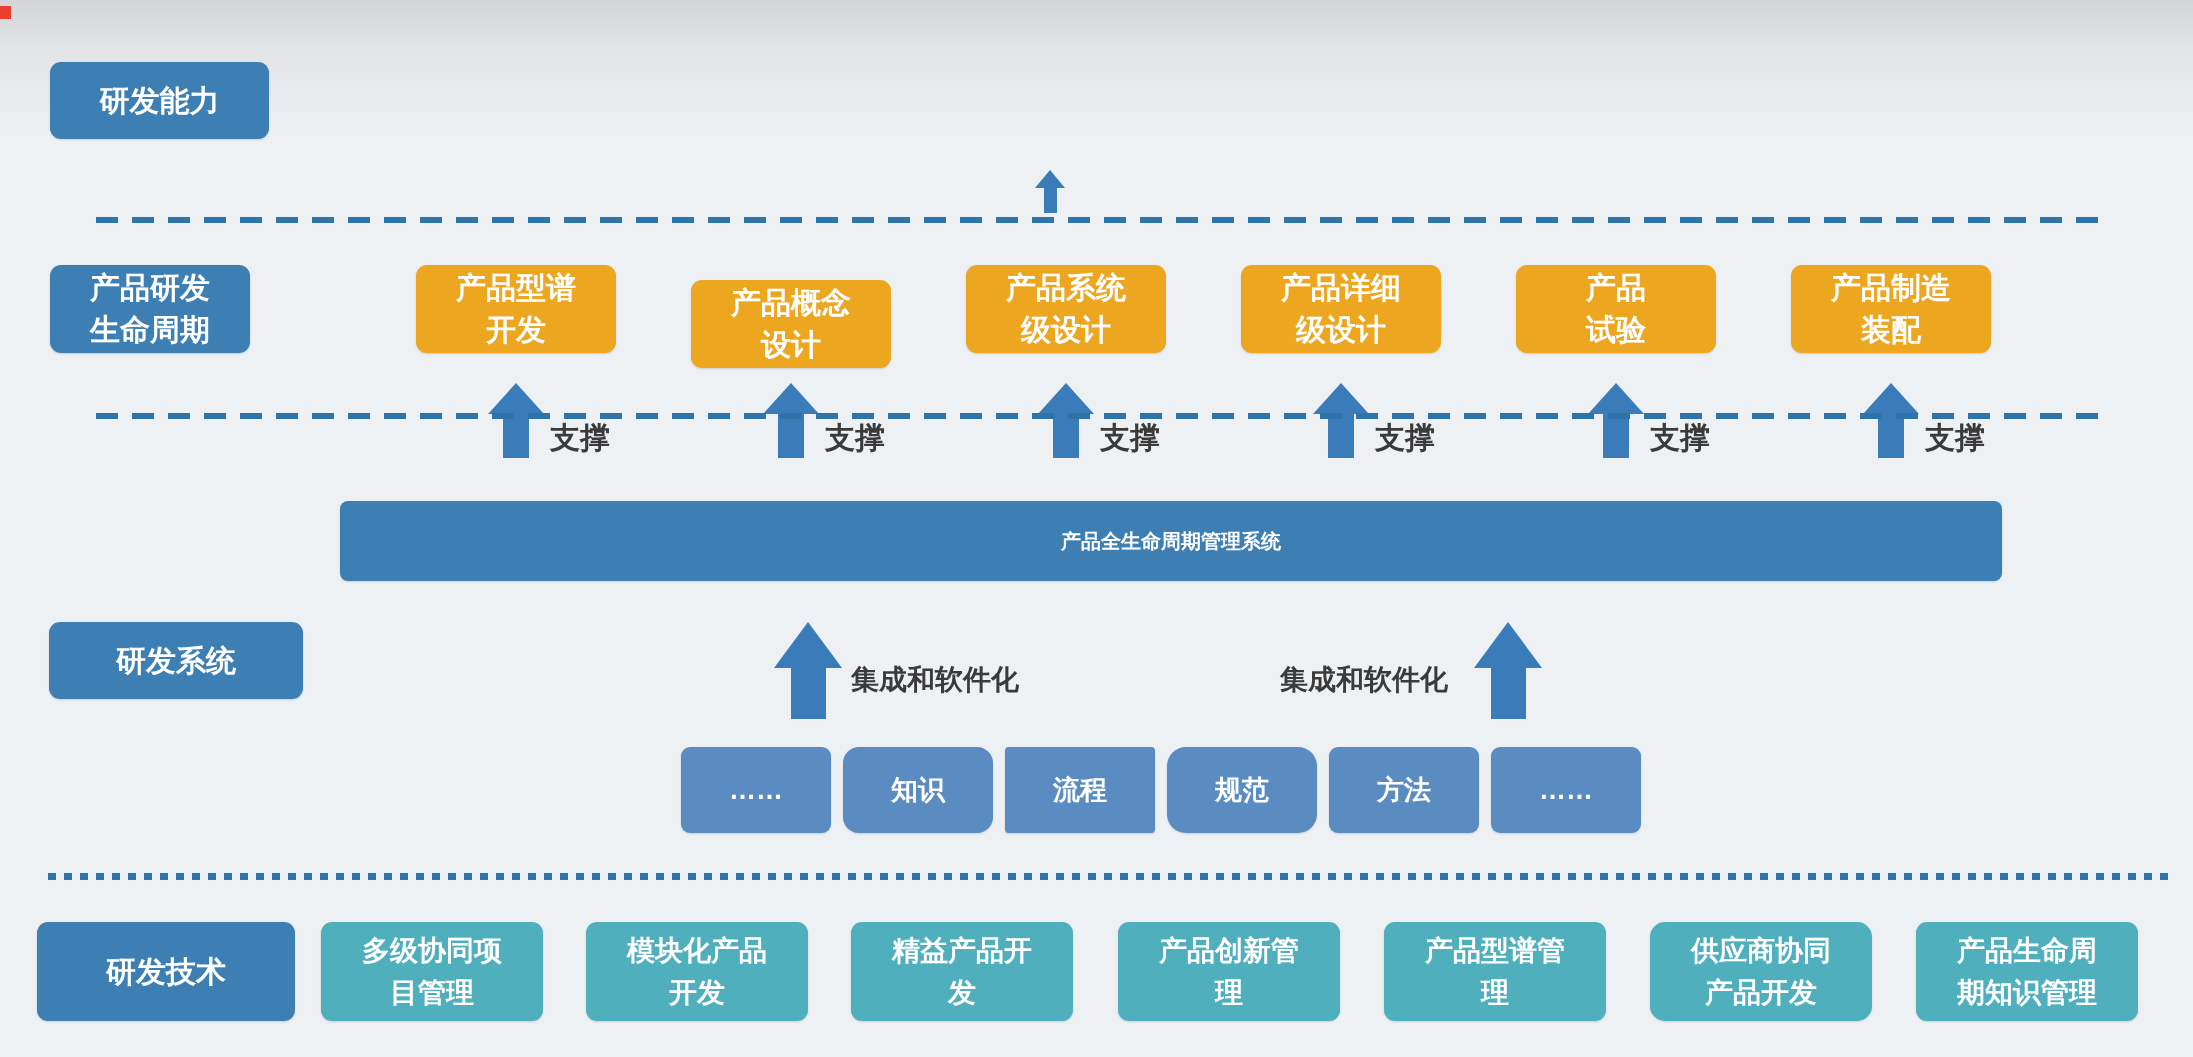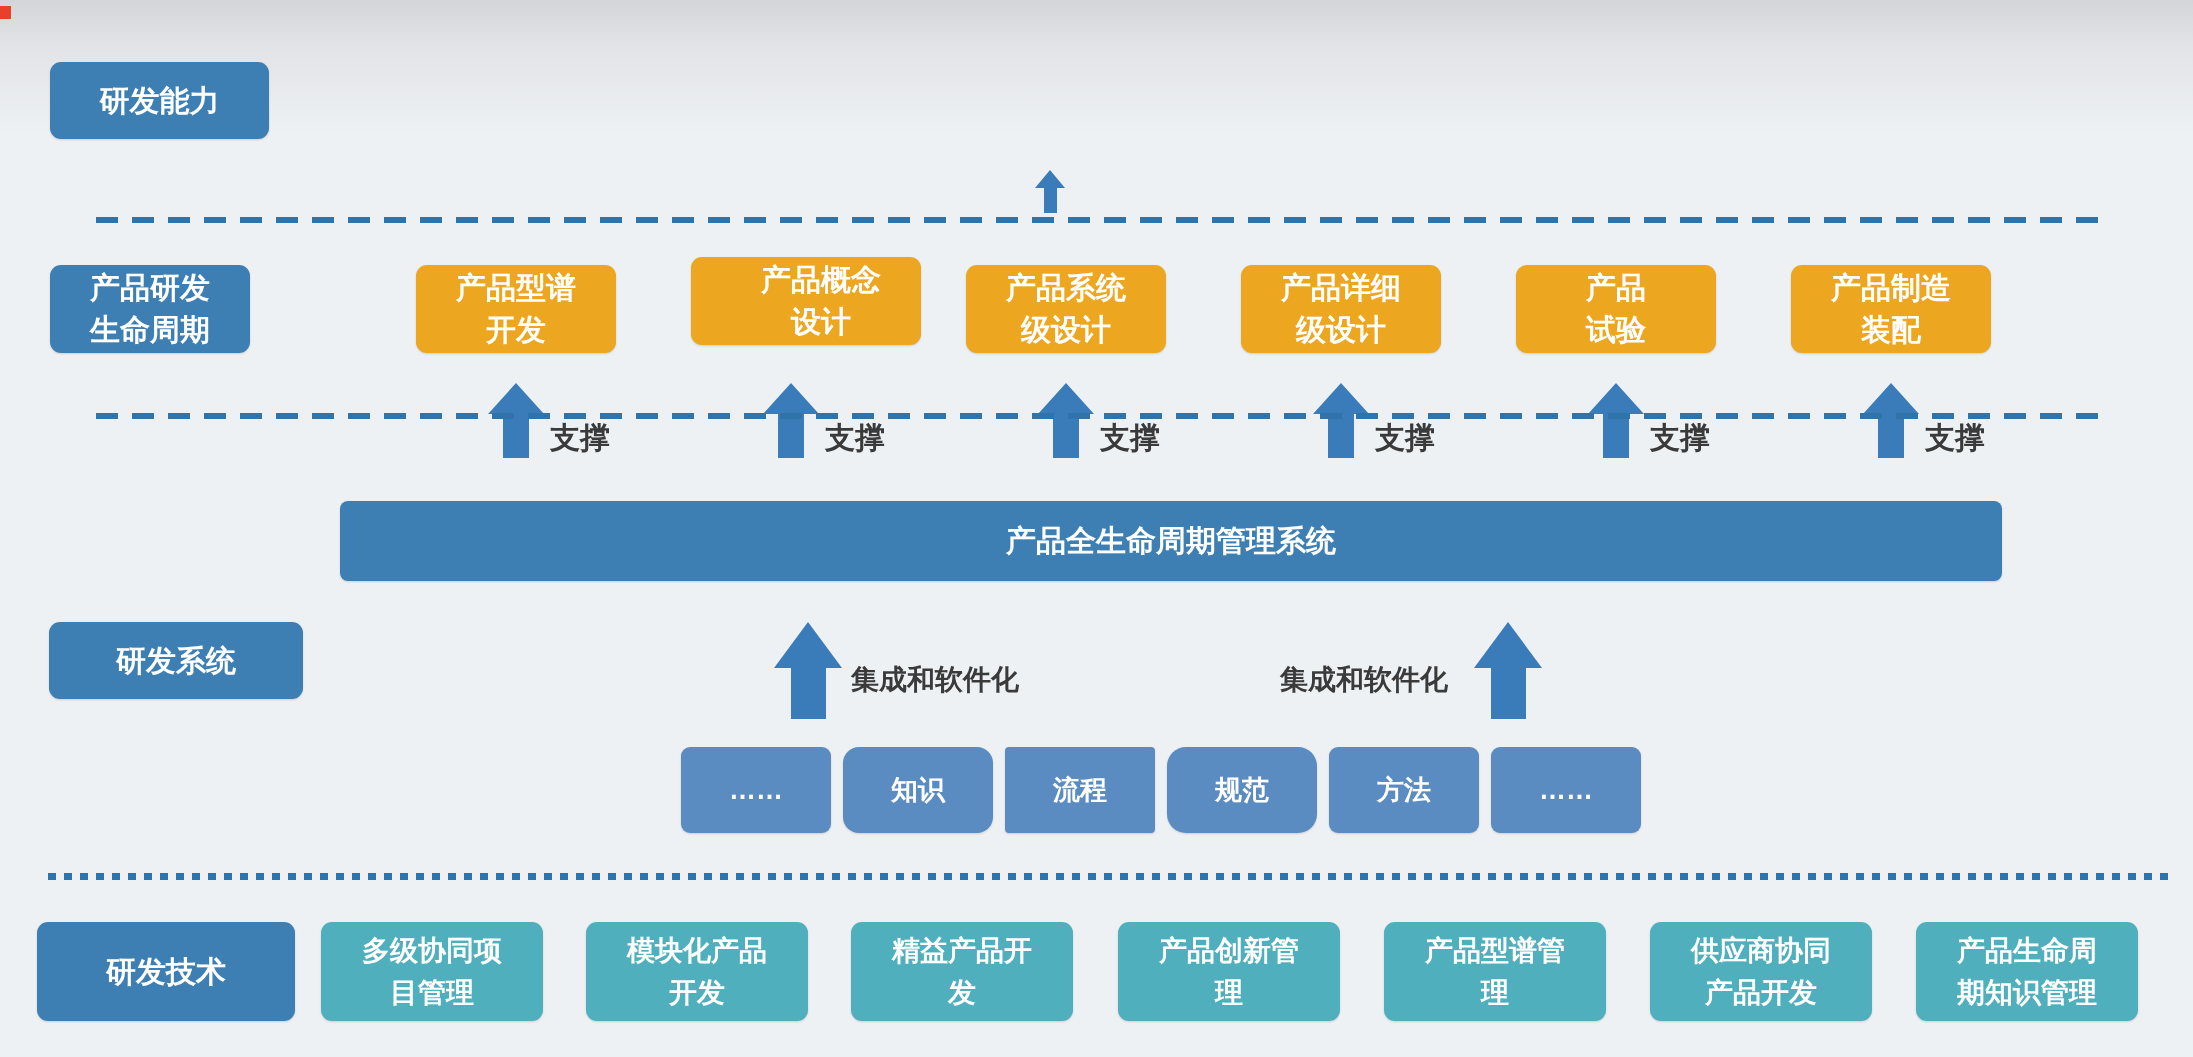--- a/index.html
+++ b/index.html
@@ -37,21 +37,21 @@
   
   .arrow-m .head{border-left:28px solid transparent;border-right:28px solid transparent;border-bottom:31px solid #3a7cb9;}
   .arrow-m .shaft{width:26px;height:44px;background:#3a7cb9;}
   
   .arrow-l .head{border-left:34px solid transparent;border-right:34px solid transparent;border-bottom:46px solid #3a7cb9;}
   .arrow-l .shaft{width:35px;height:51px;background:#3a7cb9;}
   .annot{
     position:absolute;color:#3a3a3a;font-weight:600;white-space:nowrap;
   }
   .corner-marker{position:absolute;left:0;top:6px;width:11px;height:13px;background:#e8402a;}
-  .bar-text{font-size:30px;}
+  .bar-text{font-size:20px;}
 </style>
 </head>
 <body>
 
 <div id="canvas">
 
   <div class="corner-marker"></div>
 
   <div class="box blue label30" style="left:50px;top:62px;width:219px;height:77px;">研发能力</div>
 
@@ -60,21 +60,21 @@
       <div class="shaft"></div>
   </div>
 
   <div class="dash-line" style="left:96px;top:217px;width:2010px;"></div>
 
   <div class="box blue label30" style="left:50px;top:265px;width:200px;height:88px;">产品研发
 生命周期</div>
 
   <div class="box orange label30" style="left:416px;top:265px;width:200px;height:88px;">产品型谱
 开发</div>
-  <div class="box orange label30" style="left:691px;top:257px;width:200px;height:88px;padding-left:30px;">产品概念
+  <div class="box orange label30" style="left:691px;top:280px;width:200px;height:88px;">产品概念
 设计</div>
   <div class="box orange label30" style="left:966px;top:265px;width:200px;height:88px;">产品系统
 级设计</div>
   <div class="box orange label30" style="left:1241px;top:265px;width:200px;height:88px;">产品详细
 级设计</div>
   <div class="box orange label30" style="left:1516px;top:265px;width:200px;height:88px;">产品
 试验</div>
   <div class="box orange label30" style="left:1791px;top:265px;width:200px;height:88px;">产品制造
 装配</div>
 
@@ -142,18 +142,18 @@
   <div class="box teal label28" style="left:321px;top:922px;width:222px;height:99px;">多级协同项
 目管理</div>
   <div class="box teal label28" style="left:586px;top:922px;width:222px;height:99px;">模块化产品
 开发</div>
   <div class="box teal label28" style="left:851px;top:922px;width:222px;height:99px;">精益产品开
 发</div>
   <div class="box teal label28" style="left:1118px;top:922px;width:222px;height:99px;">产品创新管
 理</div>
   <div class="box teal label28" style="left:1384px;top:922px;width:222px;height:99px;">产品型谱管
 理</div>
-  <div class="box teal label28" style="left:1650px;top:922px;width:222px;height:99px;">供应商协同
+  <div class="box teal label28" style="left:1650px;top:922px;width:222px;height:99px;border-radius:15px;">供应商协同
 产品开发</div>
   <div class="box teal label28" style="left:1916px;top:922px;width:222px;height:99px;">产品生命周
 期知识管理</div>
 
 </div>
 
 </body></html>

